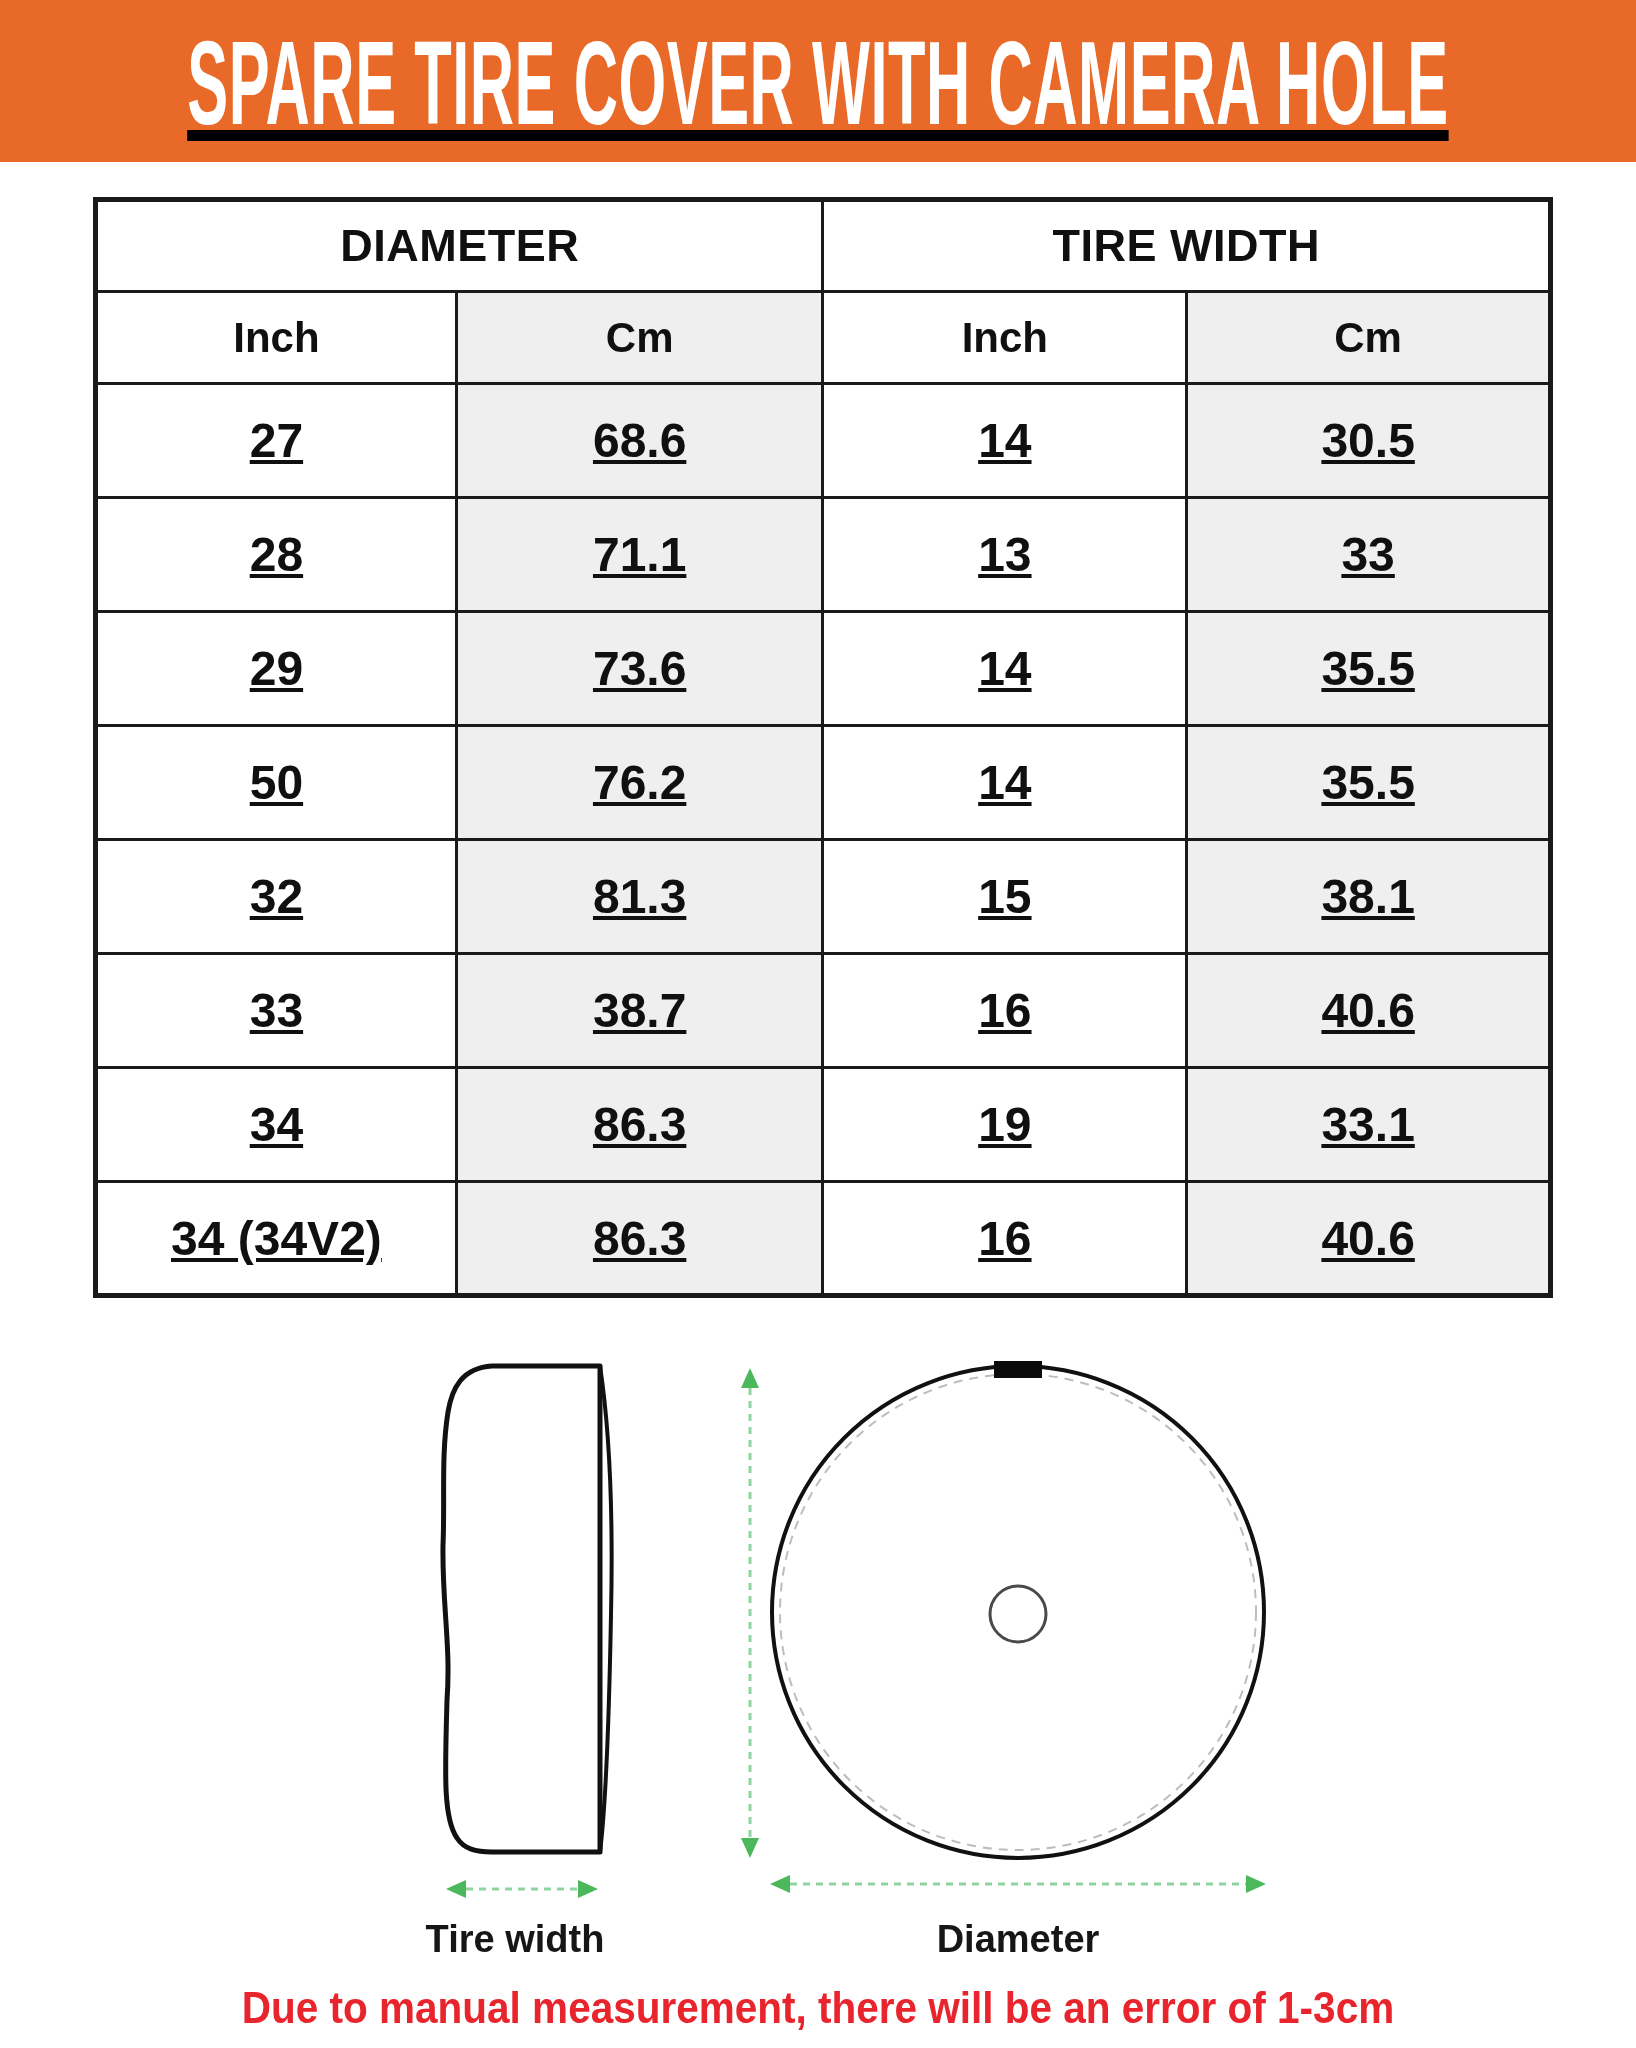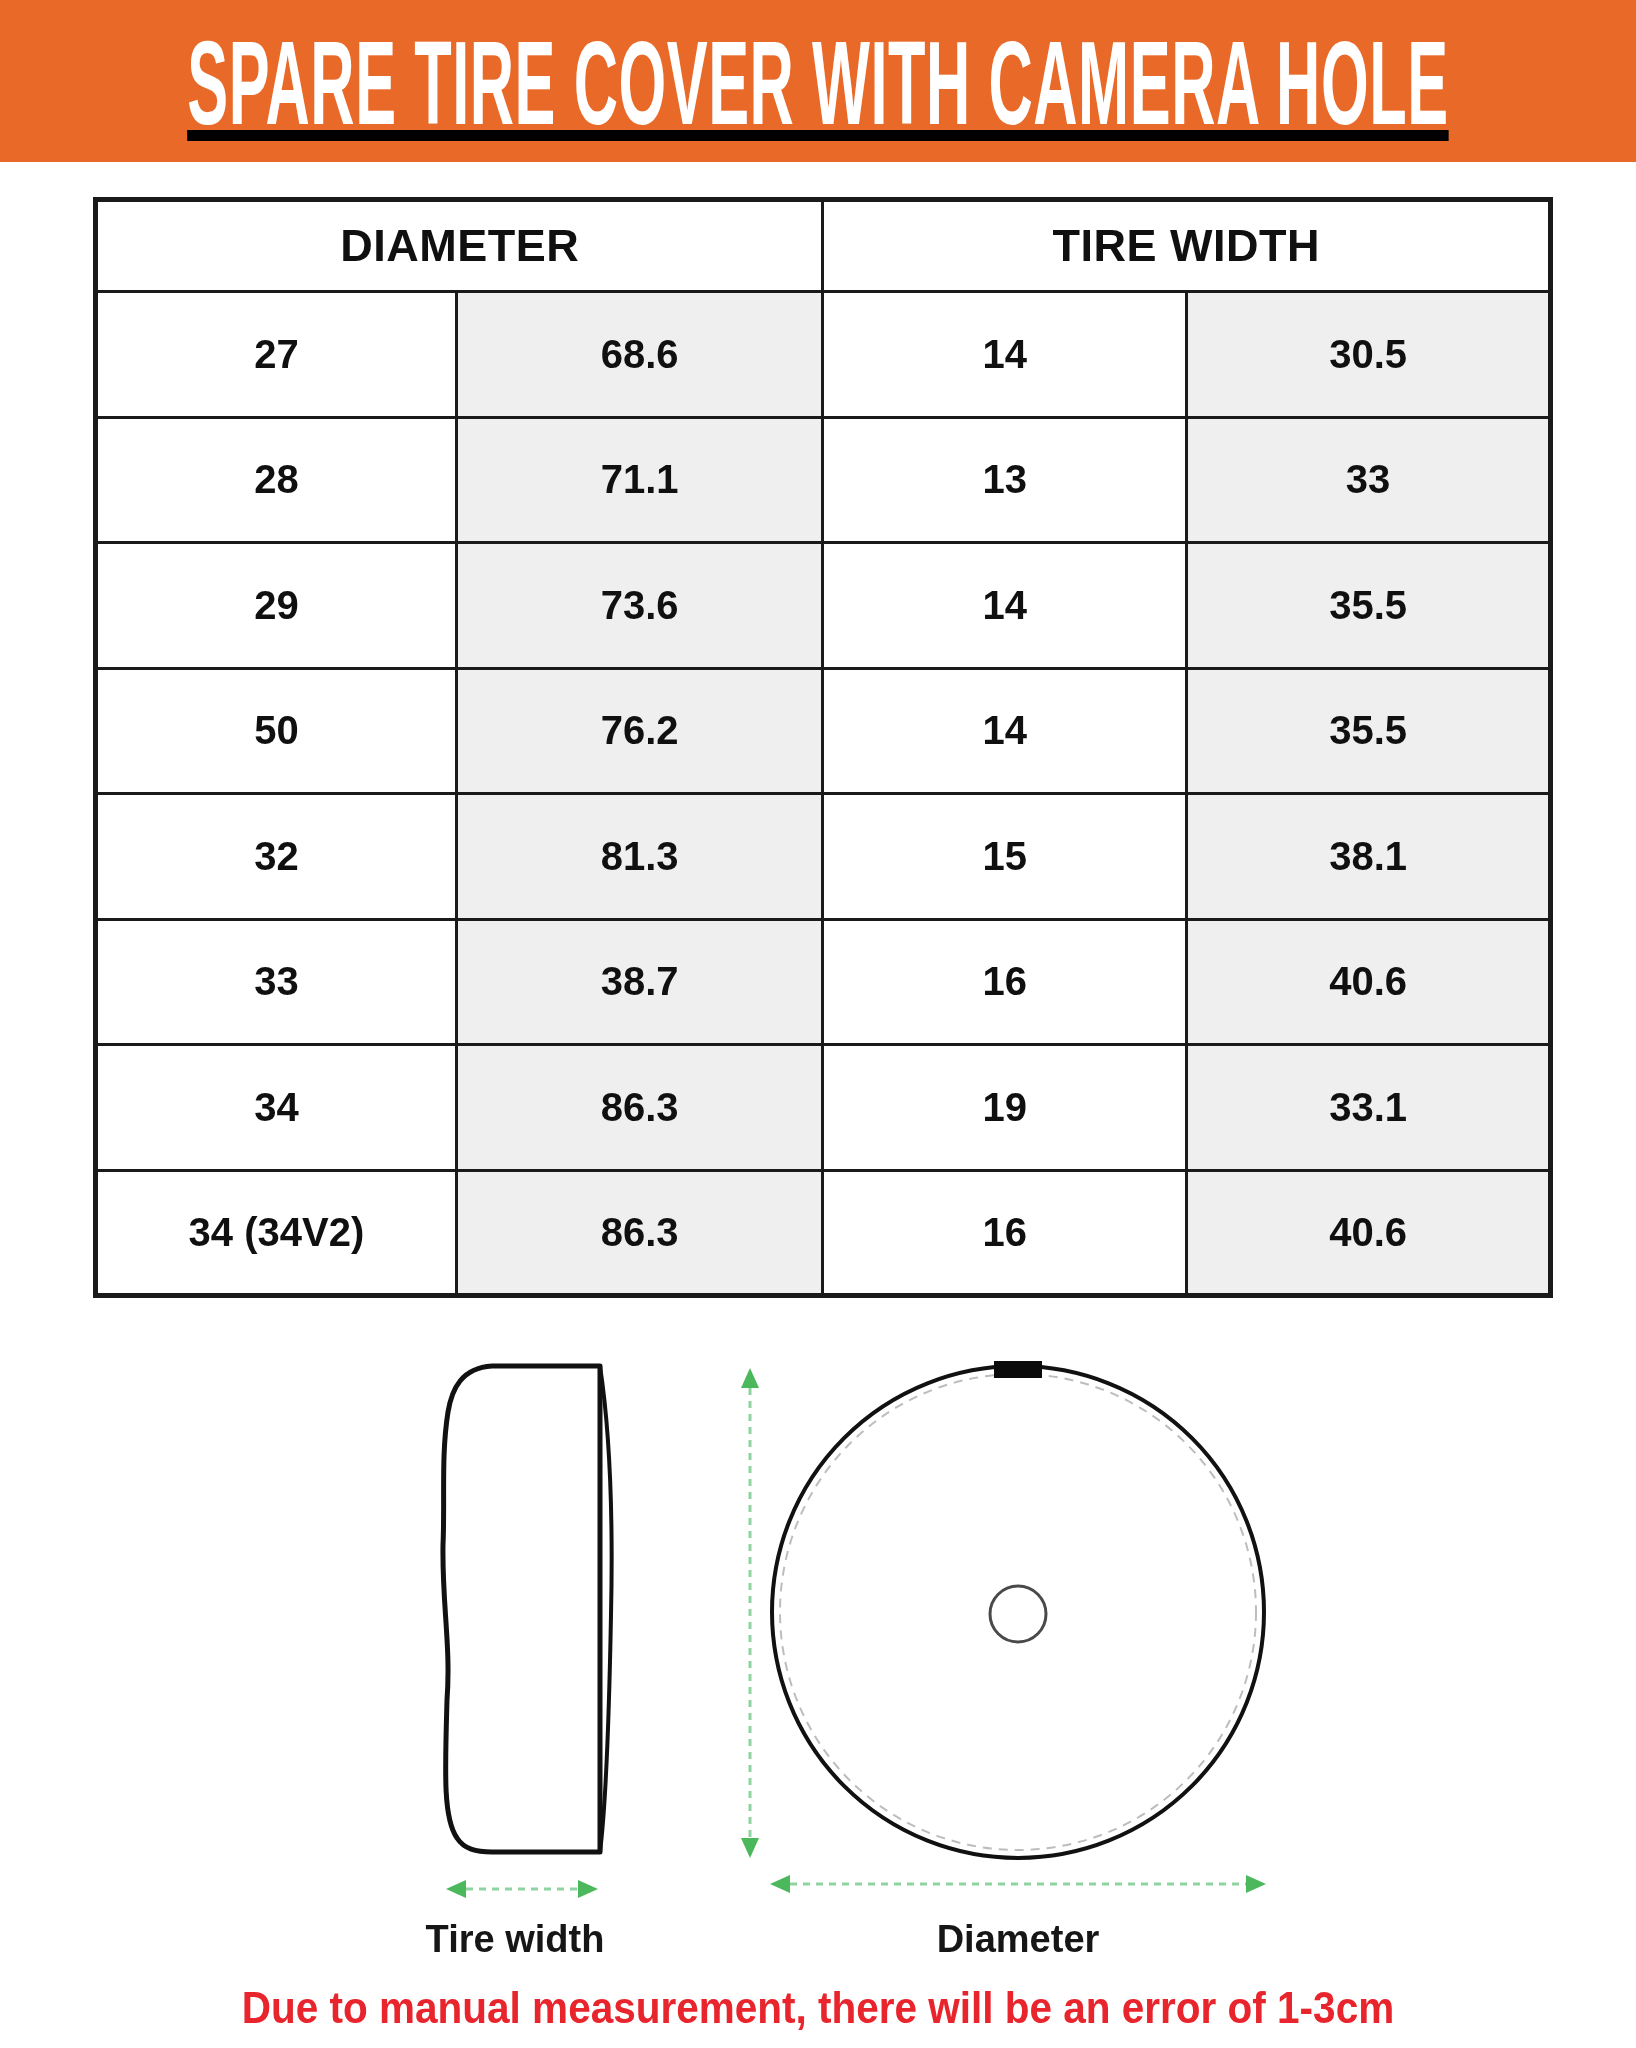--- a/index.html
+++ b/index.html
@@ -57,22 +57,23 @@
   .group-row th{
     font-size:45px;font-weight:bold;
     height:92px;background:#ffffff;
     letter-spacing:0.5px;
   }
   .sub-row th{
     font-size:42px;font-weight:bold;
     height:92px;background:#ffffff;
   }
   .size-table td{
-    font-size:40px;font-weight:600;
+    font-size:48px;font-weight:600;
     height:91px;
+    text-decoration:underline;
   }
   .size-table .gray{background:var(--cell-gray);}
   
   .diagram{
     position:absolute;left:0;top:1340px;
     width:1636px;height:650px;
     display:block;
   }
   .diagram text{
     font-family:"Liberation Sans", sans-serif;
@@ -106,20 +107,26 @@
       <col class="c1">
         <col class="c2">
         <col class="c3">
         <col class="c4">
     </colgroup>
     <thead>
       <tr class="group-row">
         <th colspan="2">DIAMETER</th>
         <th colspan="2">TIRE WIDTH</th>
       </tr>
+      <tr class="sub-row">
+        <th>Inch</th>
+        <th class="gray">Cm</th>
+        <th>Inch</th>
+        <th class="gray">Cm</th>
+      </tr>
     </thead>
     <tbody>
         <tr>
           <td>27</td>
           <td class="gray">68.6</td>
           <td>14</td>
           <td class="gray">30.5</td>
         </tr>
         <tr>
           <td>28</td>

